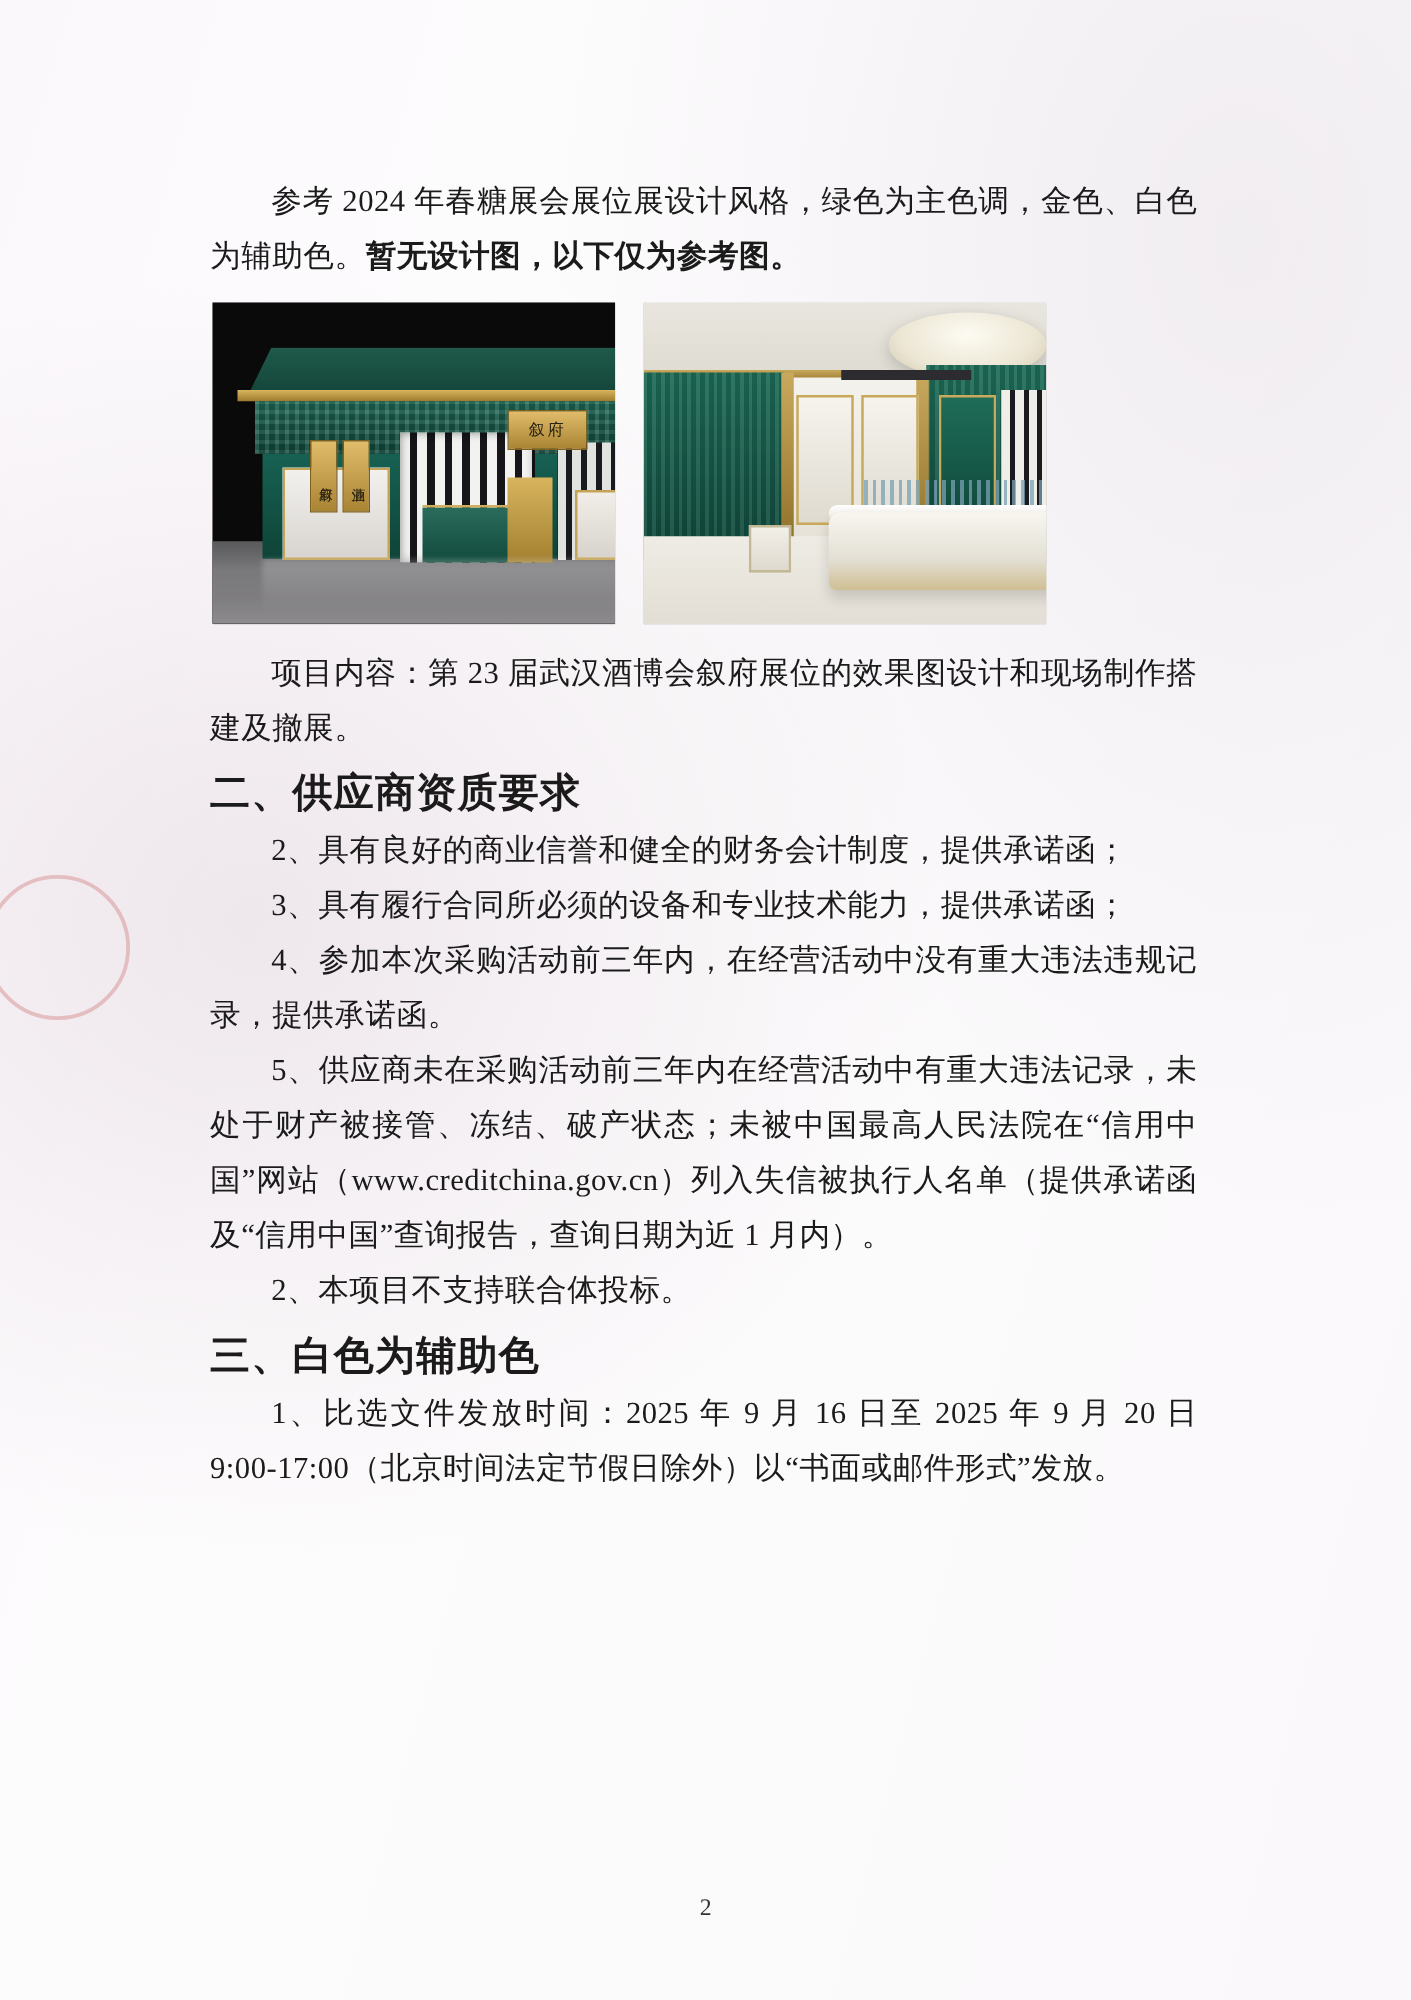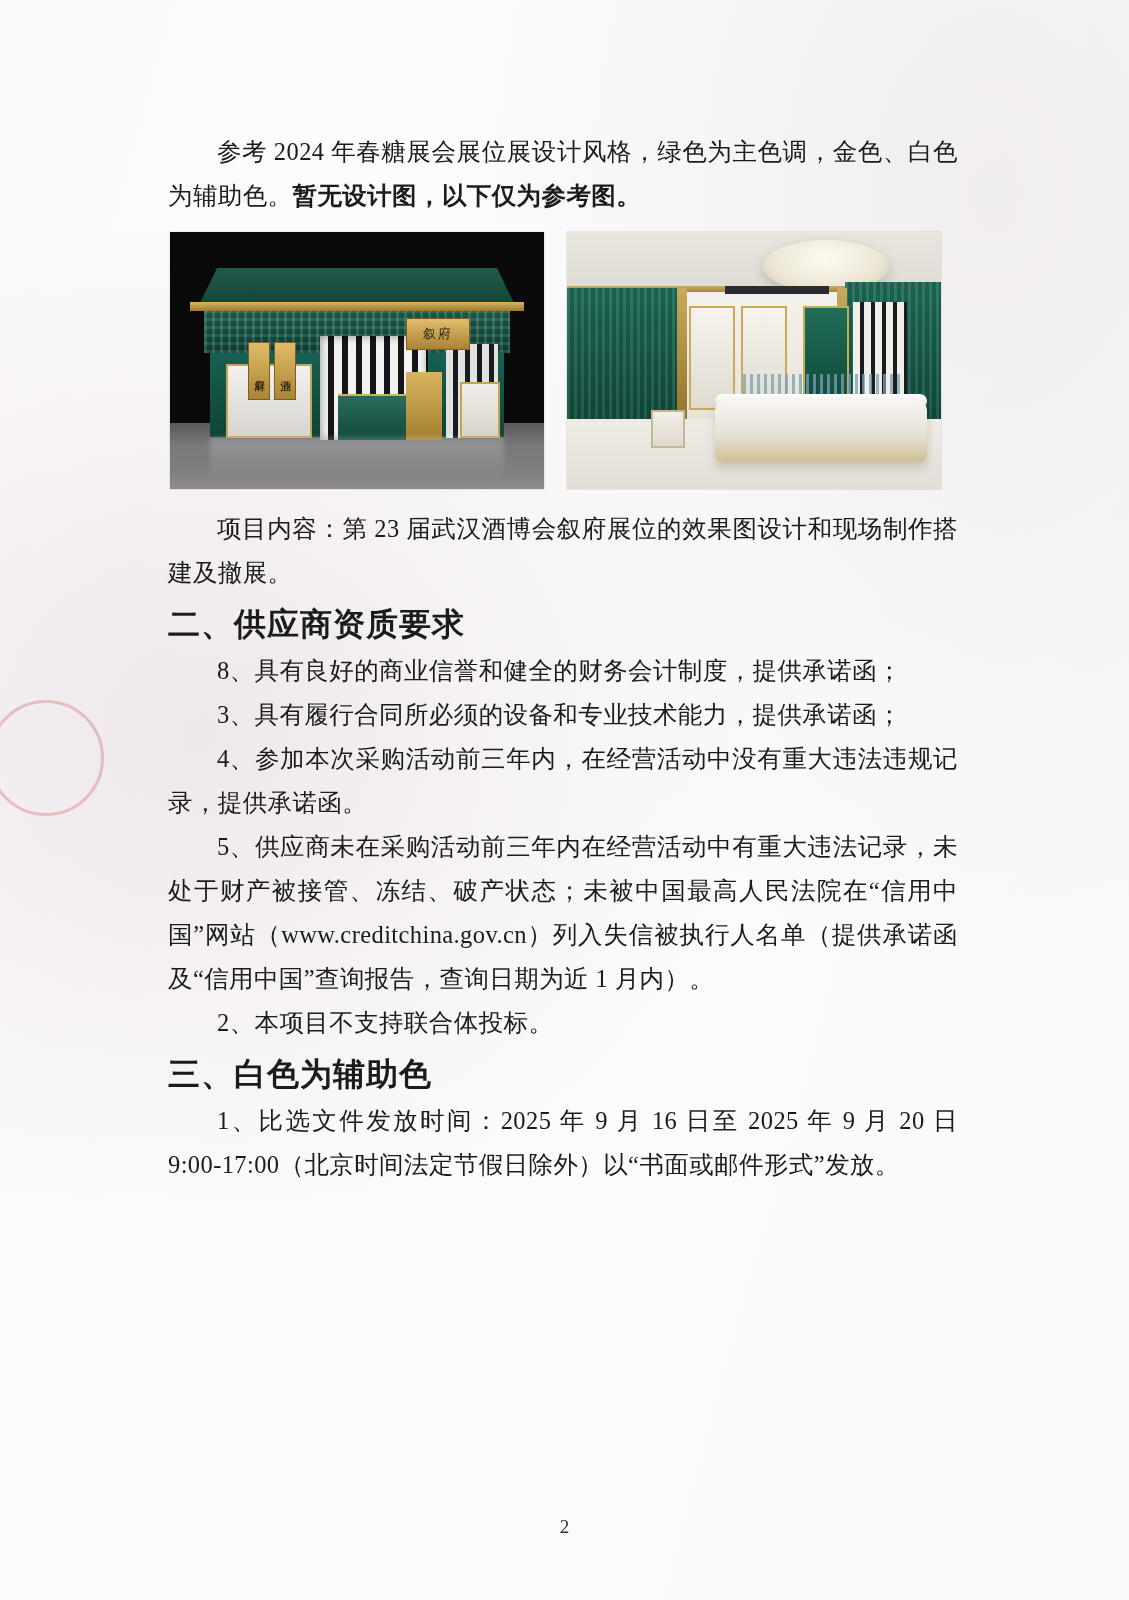--- a/index.html
+++ b/index.html
@@ -20,21 +20,21 @@
     position: absolute;
     inset: 0;
     background:
       radial-gradient(ellipse at 18% 46%, rgba(226,214,222,0.55) 0%, rgba(255,255,255,0) 42%),
       radial-gradient(ellipse at 88% 12%, rgba(232,226,232,0.55) 0%, rgba(255,255,255,0) 40%),
       linear-gradient(105deg, #fbf8fb 0%, #fdfcfd 30%, #fcfbfc 60%, #faf8fa 100%);
   }
   .content {
     position: absolute;
     left: 168px;
-    top: 130px;
+    top: 140px;
     width: 790px;
   }
   p {
     margin: 0 0 2px 0;
     font-size: 24.5px;
     line-height: 44px;
     letter-spacing: 0.4px;
     text-align: justify;
     text-justify: inter-ideograph;
   }
@@ -50,21 +50,21 @@
   .para-block { margin-bottom: 0px; }
 
   
   .figures {
     display: flex;
     gap: 23px;
     margin: 14px 0 18px 0;
     padding-left: 2px;
   }
   .figure {
-    width: 374px;
+    width: 322px;
     height: 257px;
     position: relative;
     overflow: hidden;
     box-shadow: 0 0 1px rgba(0,0,0,0.4);
   }
 
   
   .fig-left {
     background: #0a0a0a;
   }
@@ -305,21 +305,21 @@
         <div class="fr-island-top"></div>
         <div class="fr-island"></div>
       </div>
 
     </div>
 
     <p class="indent para-block">项目内容：第 23 届武汉酒博会叙府展位的效果图设计和现场制作搭建及撤展。</p>
 
     <p class="heading">二、供应商资质要求</p>
 
-    <p class="indent para-block">8、具有良好的商业信誉和健全的财务会计制度，提供承诺函；</p>
+    <p class="indent para-block">2、具有良好的商业信誉和健全的财务会计制度，提供承诺函；</p>
     <p class="indent para-block">3、具有履行合同所必须的设备和专业技术能力，提供承诺函；</p>
     <p class="indent para-block">4、参加本次采购活动前三年内，在经营活动中没有重大违法违规记录，提供承诺函。</p>
     <p class="indent para-block">5、供应商未在采购活动前三年内在经营活动中有重大违法记录，未处于财产被接管、冻结、破产状态；未被中国最高人民法院在“信用中国”网站（www.creditchina.gov.cn）列入失信被执行人名单（提供承诺函及“信用中国”查询报告，查询日期为近 1 月内）。</p>
     <p class="indent para-block">2、本项目不支持联合体投标。</p>
 
     <p class="heading">三、白色为辅助色</p>
 
     <p class="indent para-block">1、比选文件发放时间：2025 年 9 月 16 日至 2025 年 9 月 20 日 9:00-17:00（北京时间法定节假日除外）以“书面或邮件形式”发放。</p>
 
   </div>

